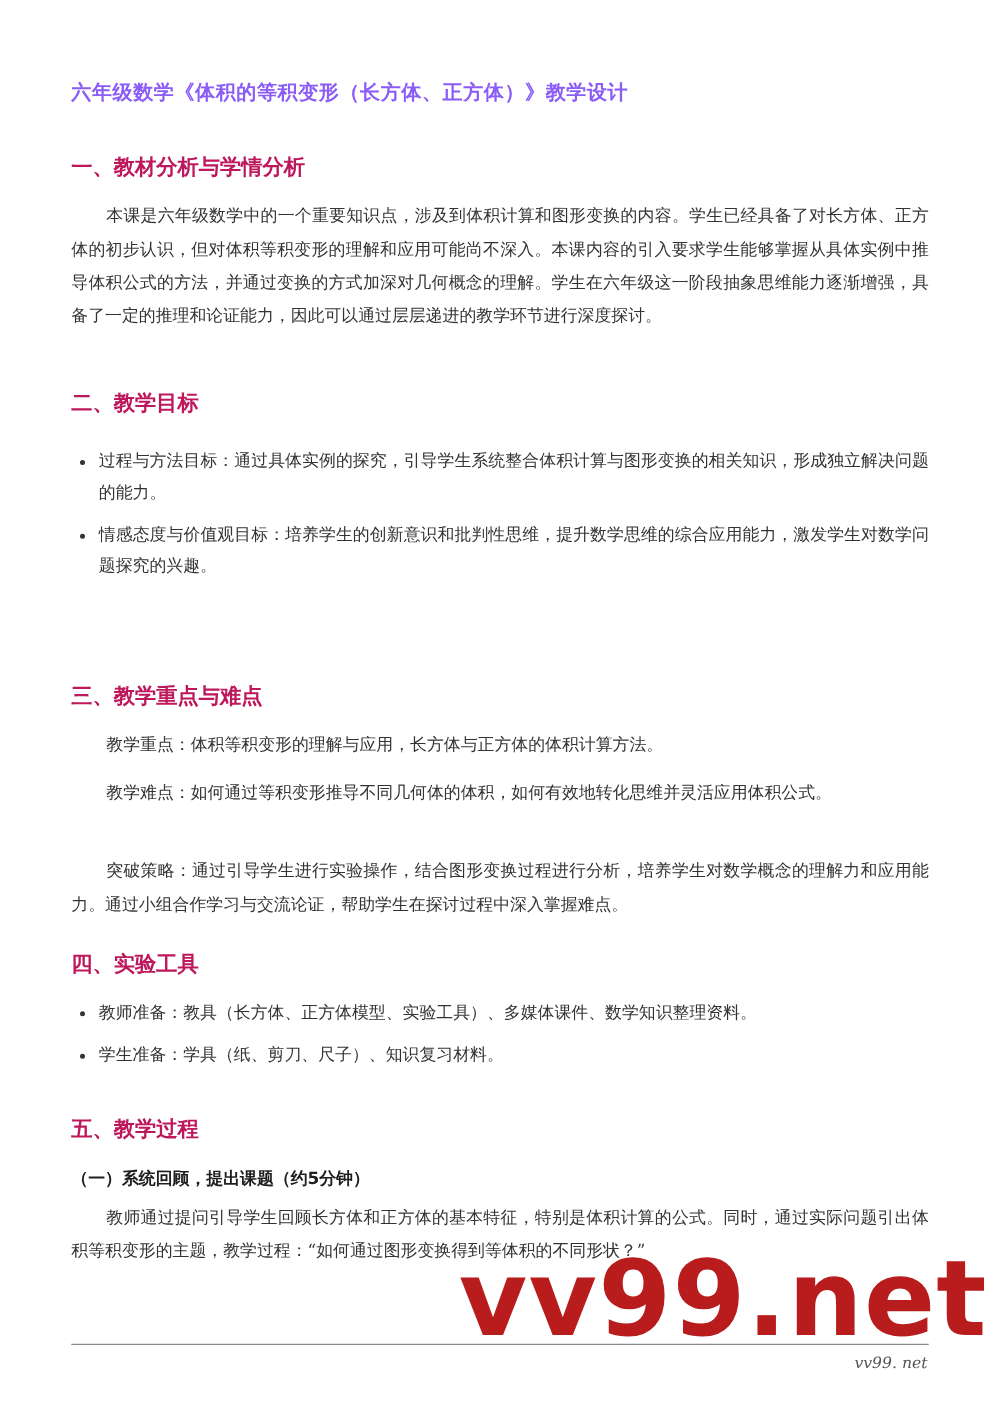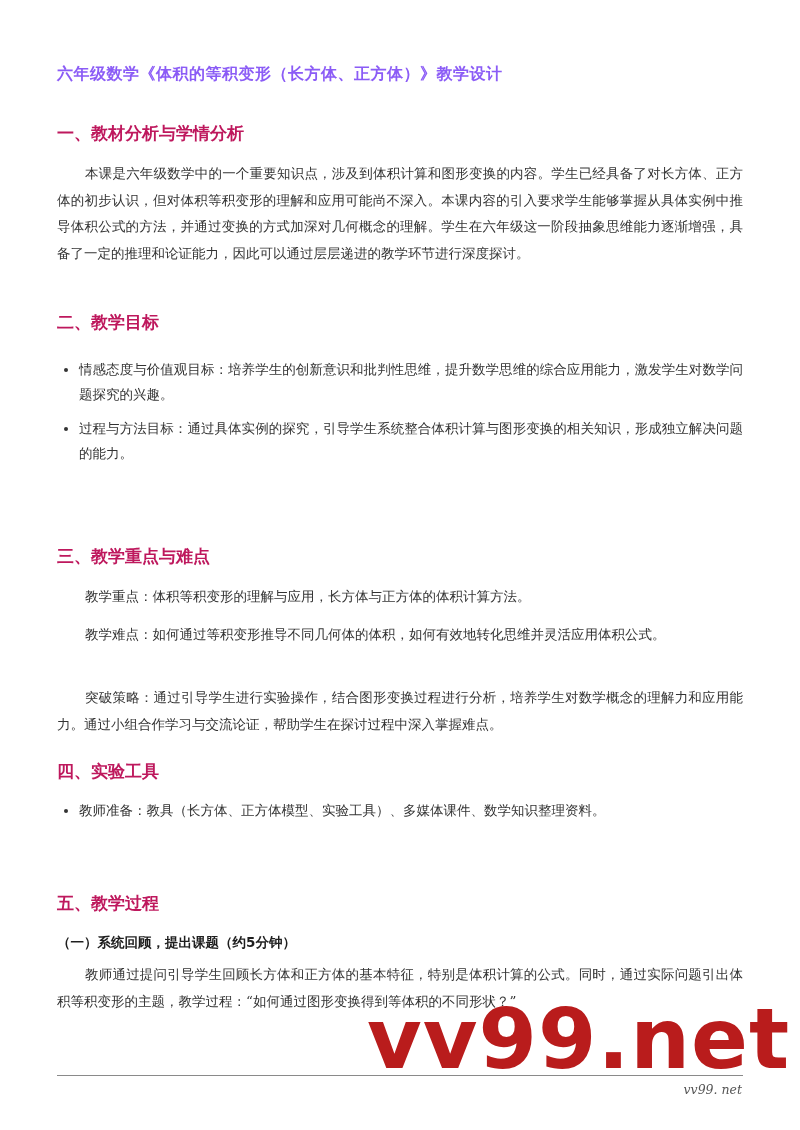--- a/index.html
+++ b/index.html
@@ -61,32 +61,33 @@
 <div class="watermark">vv99.net</div>
 
 <div class="page fg">
   <div class="doc-title">六年级数学《体积的等积变形（长方体、正方体）》教学设计</div>
 
   <div class="h2" style="top:122px;">一、教材分析与学情分析</div>
   <p class="para" style="top:160px;">本课是六年级数学中的一个重要知识点，涉及到体积计算和图形变换的内容。学生已经具备了对长方体、正方体的初步认识，但对体积等积变形的理解和应用可能尚不深入。本课内容的引入要求学生能够掌握从具体实例中推导体积公式的方法，并通过变换的方式加深对几何概念的理解。学生在六年级这一阶段抽象思维能力逐渐增强，具备了一定的推理和论证能力，因此可以通过层层递进的教学环节进行深度探讨。</p>
 
   <div class="h2" style="top:311px;">二、教学目标</div>
   <ul class="list" style="top:348px;">
+    <li style="margin-top:9px;">过程与方法目标：通过具体实例的探究，引导学生系统整合体积计算与图形变换的相关知识，形成独立解决问题的能力。</li>
     <li style="margin-top:9px;">情感态度与价值观目标：培养学生的创新意识和批判性思维，提升数学思维的综合应用能力，激发学生对数学问题探究的兴趣。</li>
-    <li style="margin-top:9px;">过程与方法目标：通过具体实例的探究，引导学生系统整合体积计算与图形变换的相关知识，形成独立解决问题的能力。</li>
   </ul>
 
   <div class="h2" style="top:545px;">三、教学重点与难点</div>
   <p class="para" style="top:583px;">教学重点：体积等积变形的理解与应用，长方体与正方体的体积计算方法。</p>
   <p class="para" style="top:621px;">教学难点：如何通过等积变形推导不同几何体的体积，如何有效地转化思维并灵活应用体积公式。</p>
   <p class="para" style="top:684px;">突破策略：通过引导学生进行实验操作，结合图形变换过程进行分析，培养学生对数学概念的理解力和应用能力。通过小组合作学习与交流论证，帮助学生在探讨过程中深入掌握难点。</p>
 
   <div class="h2" style="top:760px;">四、实验工具</div>
   <ul class="list" style="top:798px;">
     <li>教师准备：教具（长方体、正方体模型、实验工具）、多媒体课件、数学知识整理资料。</li>
+    <li style="margin-top:9px;">学生准备：学具（纸、剪刀、尺子）、知识复习材料。</li>
   </ul>
 
   <div class="h2" style="top:892px;">五、教学过程</div>
   <div class="h3" style="top:934px;">（一）系统回顾，提出课题（约5分钟）</div>
   <p class="para" style="top:961px;">教师通过提问引导学生回顾长方体和正方体的基本特征，特别是体积计算的公式。同时，通过实际问题引出体积等积变形的主题，教学过程：“如何通过图形变换得到等体积的不同形状？”</p>
 </div>
 
 <div class="footer-rule"></div>
 <div class="footer-text fg">vv99. net</div>
 

